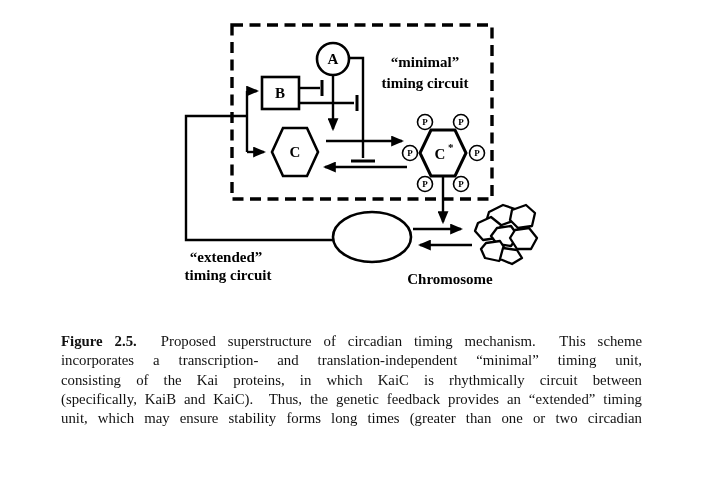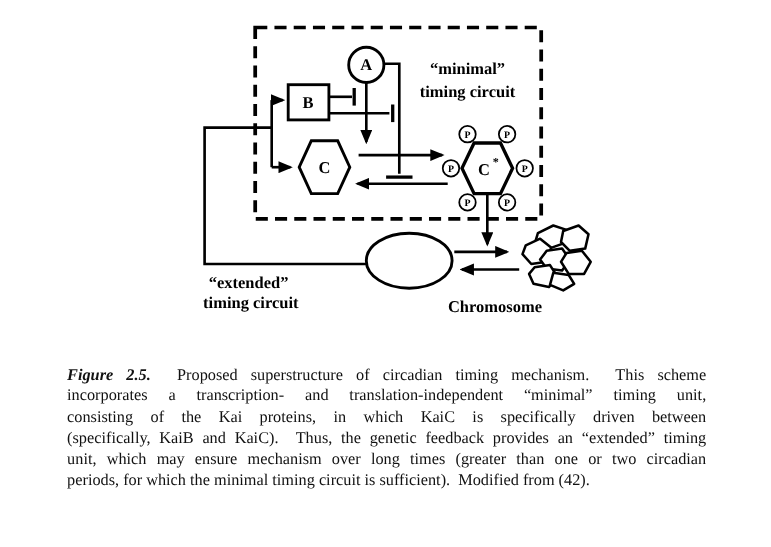--- a/index.html
+++ b/index.html
@@ -8,21 +8,21 @@
   #diagram{position:absolute;left:0;top:0;}
   svg text{fill:#000;}
   .node-label{font-family:"Liberation Serif","DejaVu Serif",serif;font-weight:bold;font-size:15px;}
   .p-label{font-family:"Liberation Serif","DejaVu Serif",serif;font-weight:bold;font-size:9px;}
   .dia-label{font-family:"Liberation Serif","DejaVu Serif",serif;font-weight:bold;font-size:15px;}
   .sup{font-family:"Liberation Serif","DejaVu Serif",serif;font-weight:bold;font-size:11px;}
   #caption{position:absolute;left:61px;top:332px;width:581px;
            font-size:14.8px;line-height:19.3px;color:#111;}
   .cap-line{text-align:justify;text-align-last:justify;white-space:normal;}
   .cap-line.last{text-align:left;text-align-last:left;}
-  .cap-line b{font-weight:bold;font-style:italic;}
+  .cap-line b{font-weight:bold;}
 </style>
 </head>
 <body>
 
 <div id="page">
 
   <svg id="diagram" width="701" height="330" viewBox="0 0 701 330">
     <defs>
       <marker id="ah" viewBox="0 0 12 10" refX="10" refY="5" markerWidth="13" markerHeight="11" orient="auto-start-reverse" markerUnits="userSpaceOnUse">
         <path d="M0,0 L12,5 L0,10 Z" fill="#000"></path>
@@ -126,19 +126,18 @@
 
     <text class="dia-label" x="226" y="262" text-anchor="middle">“extended”</text>
     <text class="dia-label" x="228" y="280" text-anchor="middle">timing circuit</text>
 
     <text class="dia-label" x="450" y="284" text-anchor="middle">Chromosome</text>
   </svg>
 
   <div id="caption">
     <div class="cap-line"><b>Figure 2.5.</b><span>&nbsp; Proposed superstructure of circadian timing mechanism.&nbsp; This scheme</span></div>
     <div class="cap-line">incorporates a transcription- and translation-independent “minimal” timing unit,</div>
-    <div class="cap-line">consisting of the Kai proteins, in which KaiC is specifically driven between</div>
+    <div class="cap-line">consisting of the Kai proteins, in which KaiC is rhythmically circuit between</div>
     <div class="cap-line">(specifically, KaiB and KaiC).&nbsp; Thus, the genetic feedback provides an “extended” timing</div>
-    <div class="cap-line">unit, which may ensure mechanism over long times (greater than one or two circadian</div>
-    <div class="cap-line last">periods, for which the minimal timing circuit is sufficient).&nbsp; Modified from (42).</div>
+    <div class="cap-line">unit, which may ensure stability forms long times (greater than one or two circadian</div>
   </div>
 
 </div>
 
 </body></html>

